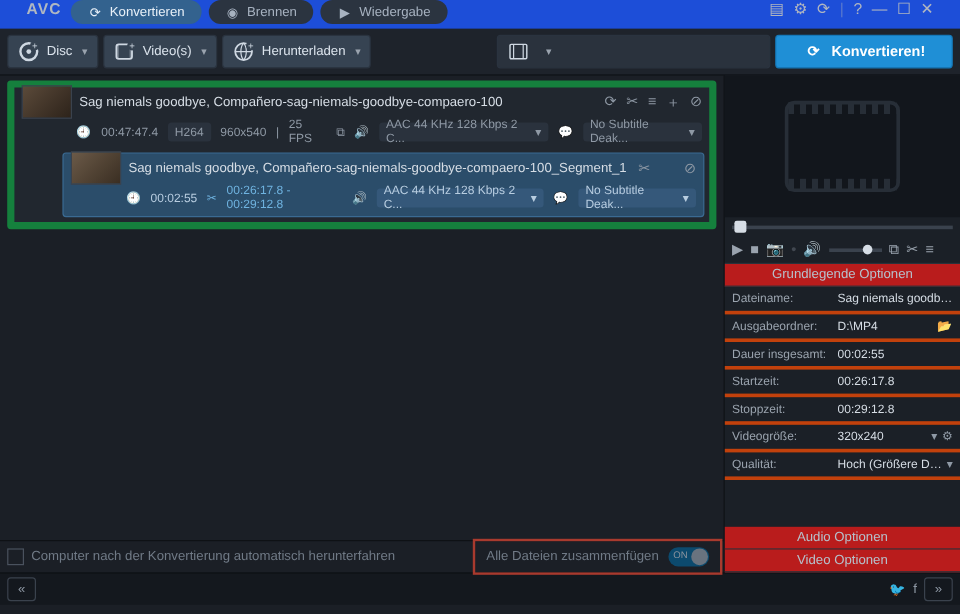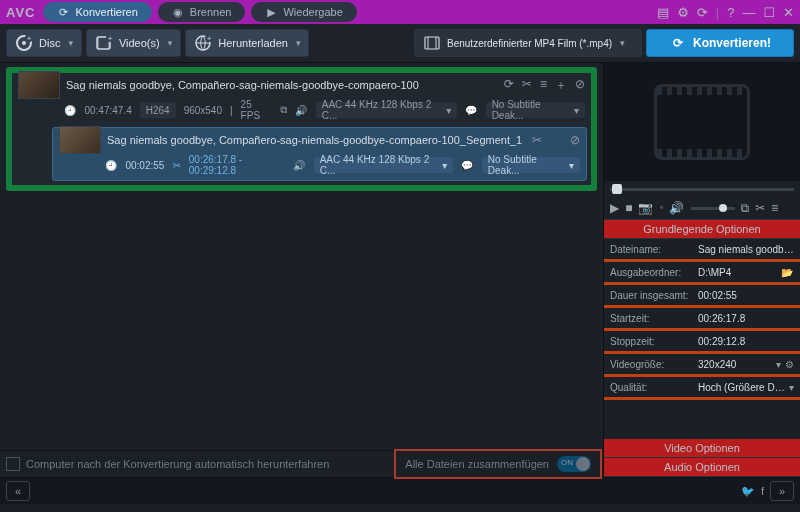--- a/index.html
+++ b/index.html
@@ -1,16 +1,16 @@
 <!DOCTYPE html>
 <html><head>
 <meta charset="utf-8">
 <style>
 html,body{margin:0;padding:0;width:800px;height:512px;background:#1b1f26;font-family:"Segoe UI",Arial,sans-serif;font-size:11px;color:#c9d0d8;overflow:hidden}
-.tabbar{height:24px;background:#a21caf;display:flex;align-items:center;padding:0 6px}
+.tabbar{height:24px;background:#1d4ed8;display:flex;align-items:flex-start;padding:0 22px}
 .logo{color:#b0b8c2;font-weight:bold;font-size:13px;letter-spacing:1px;margin-right:8px}
 .tab{display:flex;align-items:center;height:20px;padding:0 14px;margin-right:6px;border-radius:10px;background:#2b3440;color:#a7b2c0;cursor:pointer}
 .tab.active{background:#33628e;color:#e8f0f8}
 .tab .ticon{width:12px;height:12px;margin-right:6px;display:inline-flex;align-items:center;justify-content:center}
 .winctrl{margin-left:auto;display:flex;align-items:center;gap:8px;color:#b0b6c0}
 .winctrl span{cursor:pointer;font-size:13px}
 .toolbar{height:32px;background:#1e232b;display:flex;align-items:center;padding:3px 6px;gap:4px;border-bottom:1px solid #0e1115}
 .tbtn{height:26px;background:#364352;border:1px solid #2a333f;border-radius:3px;display:flex;align-items:center;padding:0 8px;color:#dbe3ec;cursor:pointer;position:relative}
 .tbtn .icon{width:18px;height:18px;margin-right:6px;display:flex;align-items:center;justify-content:center}
 .tbtn .caret{margin-left:8px;font-size:9px;color:#9aa3ae}
@@ -128,21 +128,20 @@
   </div>
   <div style="flex:1"></div>
   <div class="tbtn fmt">
     <span class="icon">
         <svg width="16" height="16">
           <rect x="1" y="2" width="14" height="12" rx="1" fill="none" stroke="#cfd8e2" stroke-width="1.2"></rect>
           <line x1="4" y1="2" x2="4" y2="14" stroke="#cfd8e2"></line>
           <line x1="12" y1="2" x2="12" y2="14" stroke="#cfd8e2"></line>
         </svg>
       </span>
-    <span style="font-size:10px;overflow:hidden;text-overflow:ellipsis;white-space:nowrap">Benutzerdefinierter MP4 Film (*.mp4)</span>
     <span class="caret">▾</span>
   </div>
   <div class="tbtn convert">
     <span class="icon" style="color:#fff">⟳</span>
     <span>Konvertieren!</span>
   </div>
 </div>
 
 <div class="main">
   <div class="left">
@@ -270,22 +269,22 @@
           <span class="v">320x240</span>
           <span class="ic">▾</span>
           <span class="ic">⚙</span>
         </div>
       <div class="prow">
           <span class="k">Qualität:</span>
           <span class="v">Hoch (Größere Dateigröße)</span>
           <span class="ic">▾</span>
         </div>
     </div>
+    <div class="section">Audio Optionen</div>
     <div class="section">Video Optionen</div>
-    <div class="section">Audio Optionen</div>
   </div>
 </div>
 
 <div class="status">
   <div class="sbtn">«</div>
   <div class="sright">
     <span>🐦</span>
     <span>f</span>
     <div class="sbtn">»</div>
   </div>

